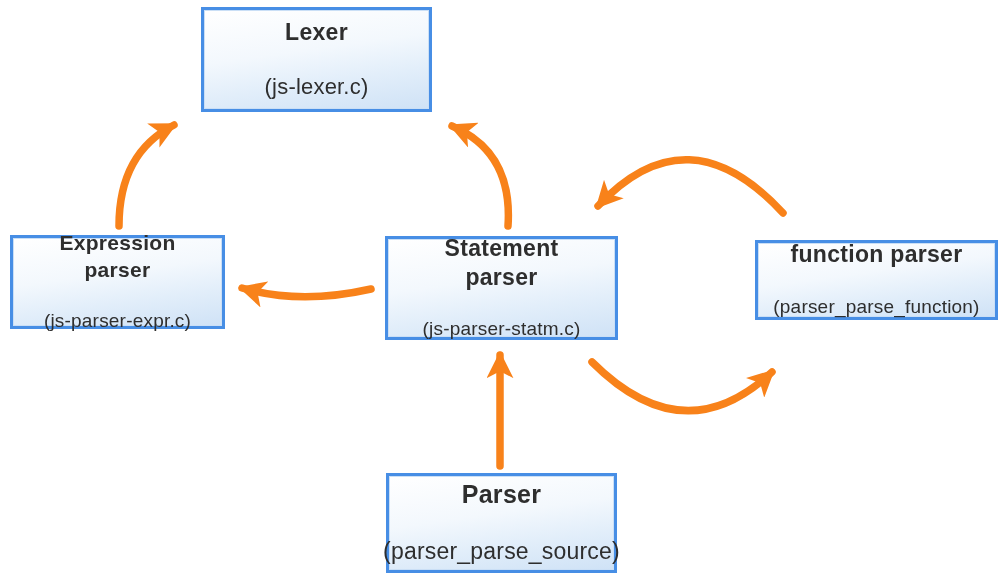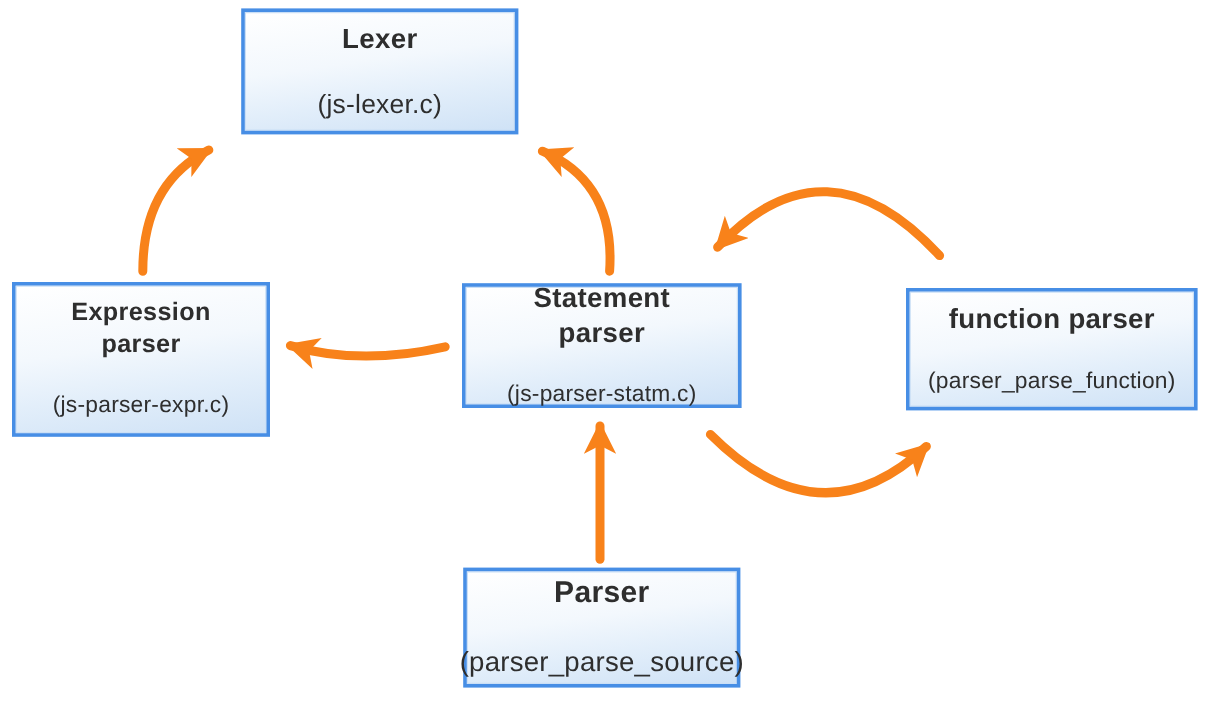--- a/index.html
+++ b/index.html
@@ -39,29 +39,29 @@
   }
   .node .subtitle {
     line-height: 1.3;
     margin-top: 2px;
     letter-spacing: 0.2px;
   }
   #node-lexer   { left: 201px; top: 7px;   width: 231px; height: 105px; }
   #node-lexer .title      { font-size: 23px; }
   #node-lexer .subtitle   { font-size: 22px; }
 
-  #node-expression { left: 10px; top: 235px; width: 215px; height: 129px; }
+  #node-expression { left: 10px; top: 235px; width: 215px; height: 94px; }
   #node-expression .title    { font-size: 21px; }
   #node-expression .subtitle { font-size: 19px; }
 
   #node-statement { left: 385px; top: 236px; width: 233px; height: 104px; }
   #node-statement .title    { font-size: 23px; }
   #node-statement .subtitle { font-size: 19px; text-align: right; }
 
-  #node-function { left: 755px; top: 240px; width: 243px; height: 102px; }
+  #node-function { left: 755px; top: 240px; width: 243px; height: 80px; }
   #node-function .title    { font-size: 23px; }
   #node-function .subtitle { font-size: 19px; }
 
   #node-parser { left: 386px; top: 473px; width: 231px; height: 100px; }
   #node-parser .title    { font-size: 25px; }
   #node-parser .subtitle { font-size: 23px; }
 
   .edge {
     fill: none;
     stroke-width: 7.5;

